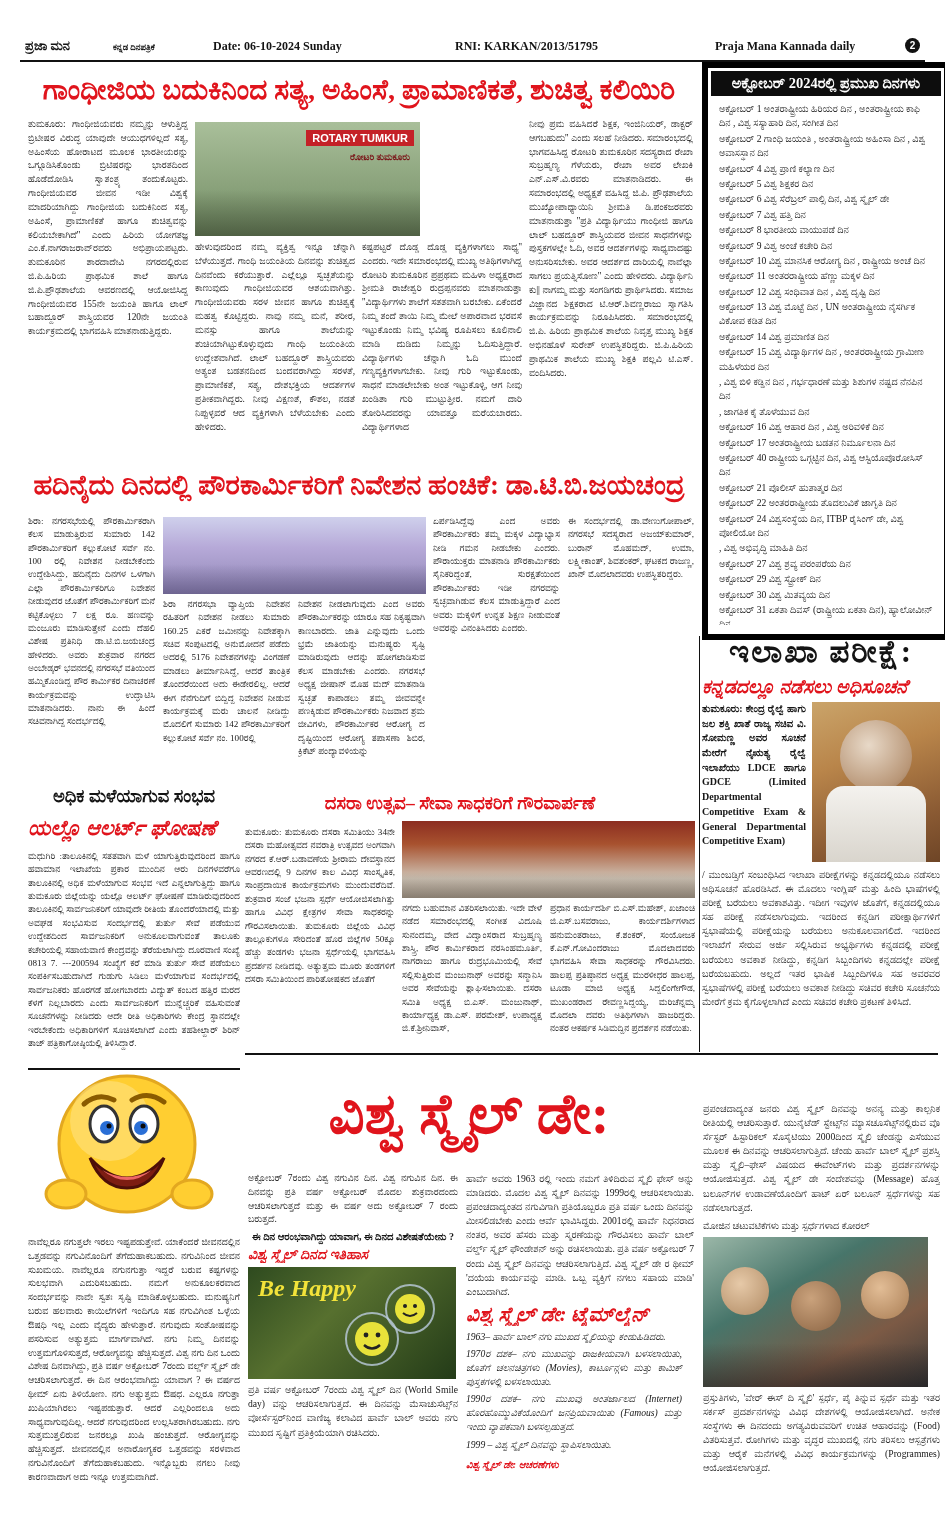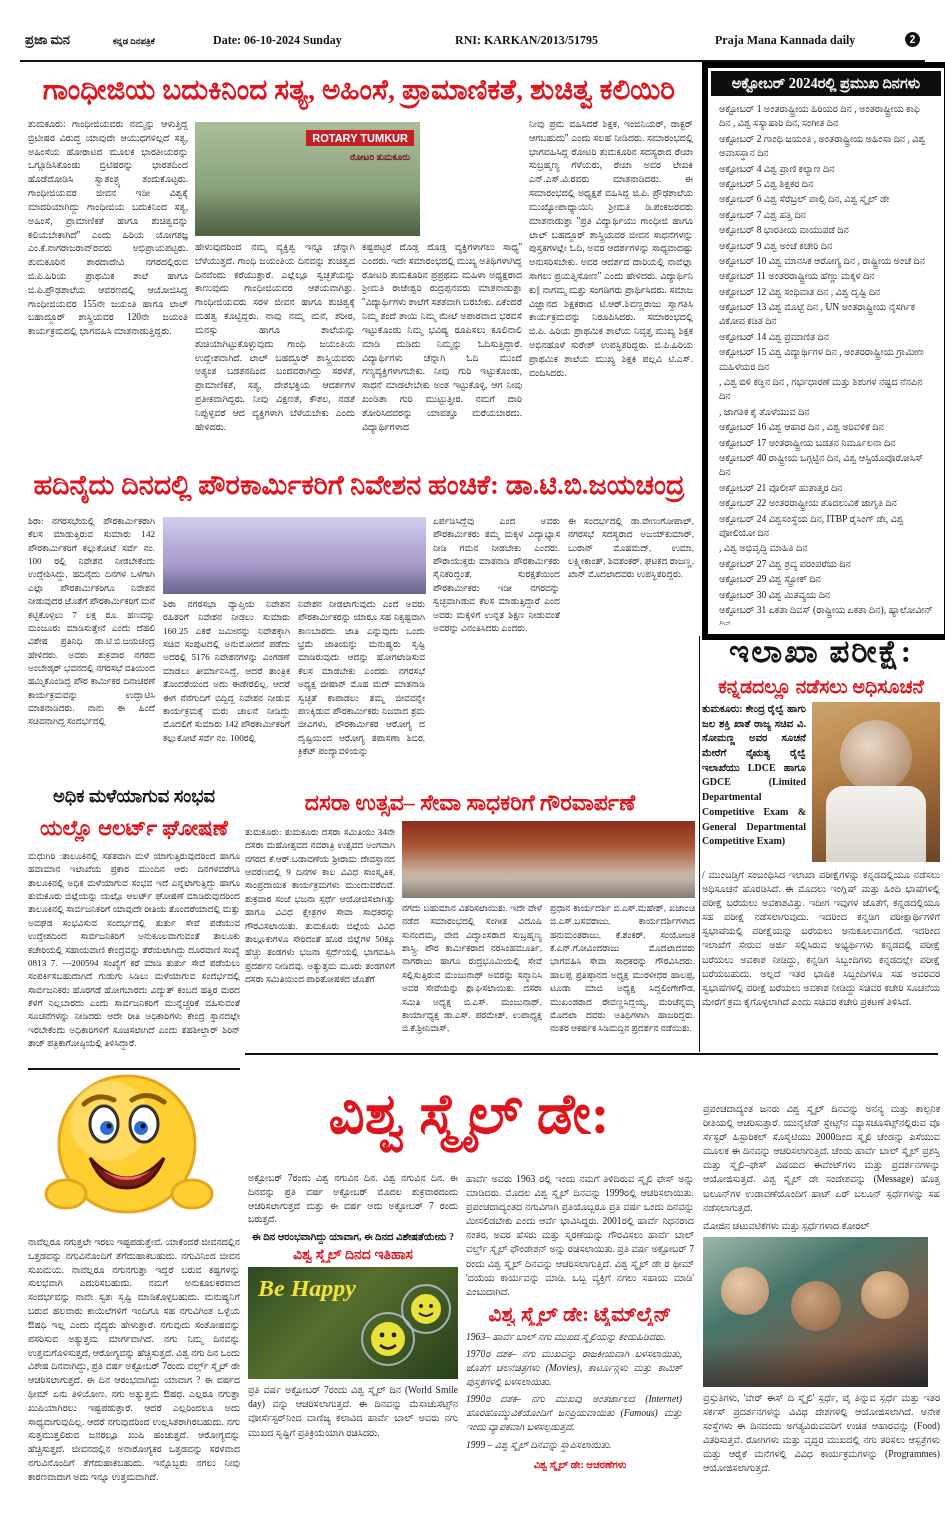--- a/index.html
+++ b/index.html
@@ -4,21 +4,21 @@
 <style>
   html,body{margin:0;padding:0;background:#e9e9e9;}
   #page{position:relative;width:945px;height:1523px;background:#ffffff;margin:0 auto;overflow:hidden;
         font-family:"Liberation Serif",serif;color:#141414;}
   .abs{position:absolute;}
   .body-text{font-size:9.4px;line-height:1.47;text-align:justify;overflow:hidden;color:#161616;}
   .body-text.sm{font-size:9.1px;}
   .headline{font-weight:bold;color:#e0141c;text-align:center;overflow:hidden;white-space:nowrap;}
   .blackline{background:#111;}
   .photo{overflow:hidden;}
-  .subhead-red{font-weight:bold;color:#e0141c;text-align:center;overflow:hidden;}
+  .subhead-red{font-weight:bold;color:#e0141c;overflow:hidden;font-style:italic;}
   .flowcol > *{margin:0 0 4px 0;}
   .tl-line{margin:0 12px 3px 0;font-style:italic;}
   .sidebar-box{border:6px solid #000000;background:#fff;}
   .sidebar-title{background:#0d0d0d;color:#ffffff;font-weight:bold;font-size:14.5px;text-align:center;
                  padding:4px 2px;margin:3px;overflow:hidden;white-space:nowrap;}
   .sidebar-list{padding:3px 11px;font-size:9.6px;line-height:1.5;font-weight:500;overflow:hidden;}
   .sidebar-list .list-line{margin-bottom:1px;}
   .hdr-text{font-size:12px;font-weight:bold;white-space:nowrap;overflow:hidden;}
   .pgbadge{width:15px;height:15px;border-radius:50%;background:#111;color:#fff;font-size:10px;font-weight:bold;
            text-align:center;line-height:15px;font-family:"Liberation Sans",sans-serif;}
@@ -28,21 +28,21 @@
   .behappy-text{font-style:italic;font-weight:bold;color:#f3e33a;font-size:24px;line-height:1.1;
            font-family:"Liberation Serif",serif;position:absolute;left:10px;top:8px;}
   .q-bold{font-weight:bold;font-size:10px;text-align:center;}
   .exam-eng{font-weight:bold;}
 </style>
 </head>
 <body>
 
 <div id="page">
 
-  <div class="abs" style="left:25px;top:32px;width:900px;height:18px;">
+  <div class="abs" style="left:25px;top:38px;width:900px;height:18px;">
     <span class="abs hdr-text" style="left:0;top:0;font-size:13px;">ಪ್ರಜಾ ಮನ</span>
     <span class="abs hdr-text" style="left:88px;top:4px;font-size:8.5px;font-weight:bold;">ಕನ್ನಡ ದಿನಪತ್ರಿಕೆ</span>
     <span class="abs hdr-text" style="left:188px;top:1px;">Date: 06-10-2024 Sunday</span>
     <span class="abs hdr-text" style="left:430px;top:1px;">RNI: KARKAN/2013/51795</span>
     <span class="abs hdr-text" style="left:690px;top:1px;">Praja Mana Kannada daily</span>
     <span class="abs pgbadge" style="left:880px;top:0px;">2</span>
   </div>
   <div class="abs blackline" style="left:20px;top:60px;width:905px;height:2px;"></div>
 
   <div class="abs photo" style="left:195px;top:122px;width:225px;height:114px;background:linear-gradient(180deg,#a9bf9a 0%,#8ba37c 55%,#6f8a62 100%);">
@@ -68,21 +68,21 @@
   <div class="abs body-text sm" style="left:163px;top:598px;width:127px;height:192px;">ಶಿರಾ ನಗರಸಭಾ ವ್ಯಾಪ್ತಿಯ ನಿವೇಶನ ರಹಿತರಿಗೆ ನಿವೇಶನ ನೀಡಲು ಸುಮಾರು 160.25 ಎಕರೆ ಜಮೀನನ್ನು ನಿವೇಶಕ್ಕಾಗಿ ಸಚಿವ ಸಂಪುಟದಲ್ಲಿ ಅನುಮೋದನೆ ಪಡೆದು ಅದರಲ್ಲಿ 5176 ನಿವೇಶನಗಳನ್ನು ವಿಂಗಡಣೆ ಮಾಡಲು ತೀರ್ಮಾನಿಸಿದ್ದೆ, ಆದರೆ ತಾಂತ್ರಿಕ ತೊಂದರೆಯಿಂದ ಅದು ಈಡೇರಲಿಲ್ಲ. ಆದರೆ ಈಗ ನೆನೆಗುದಿಗೆ ಬಿದ್ದಿದ್ದ ನಿವೇಶನ ನೀಡುವ ಕಾರ್ಯಕ್ರಮಕ್ಕೆ ಮರು ಚಾಲನೆ ನೀಡಿದ್ದು ಮೊದಲಿಗೆ ಸುಮಾರು 142 ಪೌರಕಾರ್ಮಿಕರಿಗೆ ಕಲ್ಲುಕೋಟೆ ಸರ್ವೆ ನಂ. 100ರಲ್ಲಿ</div>
   <div class="abs body-text sm" style="left:298px;top:598px;width:127px;height:192px;">ನಿವೇಶನ ನೀಡಲಾಗುವುದು ಎಂದ ಅವರು ಪೌರಕಾರ್ಮಿಕರನ್ನು ಯಾರೂ ಸಹ ನಿಕೃಷ್ಟವಾಗಿ ಕಾಣಬಾರದು. ಜಾತಿ ಎನ್ನುವುದು ಒಂದು ಭ್ರಮೆ ಜಾತಿಯನ್ನು ಮನುಷ್ಯರು ಸೃಷ್ಟಿ ಮಾಡಿರುವುದು ಆದನ್ನು ಹೋಗಲಾಡಿಸುವ ಕೆಲಸ ಮಾಡಬೇಕು ಎಂದರು. ನಗರಸಭೆ ಅಧ್ಯಕ್ಷ ಜೀಷಾನ್ ಮೊಹ ಮದ್ ಮಾತನಾಡಿ ಸ್ವಚ್ಛತೆ ಕಾಪಾಡಲು ತಮ್ಮ ಜೀವವನ್ನೇ ಪಣಕ್ಕಿಡುವ ಪೌರಕಾರ್ಮಿಕರು ನಿಜವಾದ ಶ್ರಮ ಜೀವಿಗಳು, ಪೌರಕಾರ್ಮಿಕರ ಆರೋಗ್ಯ ದ ದೃಷ್ಟಿಯಿಂದ ಆರೋಗ್ಯ ತಪಾಸಣಾ ಶಿಬಿರ, ಕ್ರಿಕೆಟ್ ಪಂದ್ಯಾವಳಿಯನ್ನು</div>
   <div class="abs body-text sm" style="left:433px;top:515px;width:127px;height:275px;">ಏರ್ಪಡಿಸಿದ್ದೆವು ಎಂದ ಅವರು ಪೌರಕಾರ್ಮಿಕರು ತಮ್ಮ ಮಕ್ಕಳ ವಿದ್ಯಾಭ್ಯಾಸ ನೀಡಿ ಗಮನ ನೀಡಬೇಕು ಎಂದರು. ಪೌರಾಯುಕ್ತರು ಮಾತನಾಡಿ ಪೌರಕಾರ್ಮಿಕರು ಸೈನಿಕರಿದ್ದಂತೆ, ಸುರಕ್ಷತೆಯಿಂದ ಪೌರಕಾರ್ಮಿಕರು ಇಡೀ ನಗರವನ್ನು ಸ್ವಚ್ಛವಾಗಿಡುವ ಕೆಲಸ ಮಾಡುತ್ತಿದ್ದಾರೆ ಎಂದ ಅವರು ಮಕ್ಕಳಿಗೆ ಉನ್ನತ ಶಿಕ್ಷಣ ನೀಡುವಂತೆ ಅವರನ್ನು ವಿನಂತಿಸಿದರು ಎಂದರು.</div>
   <div class="abs body-text sm" style="left:568px;top:515px;width:126px;height:275px;">ಈ ಸಂದರ್ಭದಲ್ಲಿ ಡಾ.ವೇಣುಗೋಪಾಲ್, ನಗರಸಭೆ ಸದಸ್ಯರಾದ ಅಜಯ್‌ಕುಮಾರ್, ಬುರಾನ್ ಮೊಹಮದ್, ಉಮಾ, ಲಕ್ಷ್ಮೀಕಾಂತ್, ಶಿವಶಂಕರ್, ಘಟಕದ ರಾಜಣ್ಣ, ಖಾನ್ ಮೊದಲಾದವರು ಉಪಸ್ಥಿತರಿದ್ದರು.</div>
 
   <div class="abs" style="left:28px;top:786px;width:212px;height:24px;font-size:18px;font-weight:bold;text-align:center;white-space:nowrap;overflow:hidden;">ಅಧಿಕ ಮಳೆಯಾಗುವ ಸಂಭವ</div>
   <div class="abs subhead-red" style="left:28px;top:813px;width:212px;height:30px;font-size:21px;line-height:30px;white-space:nowrap;">ಯಲ್ಲೊ ಆಲರ್ಟ್ ಘೋಷಣೆ</div>
   <div class="abs body-text sm" style="left:28px;top:850px;width:212px;height:214px;">ಮಧುಗಿರಿ :ತಾಲೂಕಿನಲ್ಲಿ ಸತತವಾಗಿ ಮಳೆ ಯಾಗುತ್ತಿರುವುದರಿಂದ ಹಾಗೂ ಹವಾಮಾನ ಇಲಾಖೆಯ ಪ್ರಕಾರ ಮುಂದಿನ ಆರು ದಿನಗಳವರೆಗೂ ತಾಲೂಕಿನಲ್ಲಿ ಅಧಿಕ ಮಳೆಯಾಗುವ ಸಂಭವ ಇದೆ ಎನ್ನಲಾಗುತ್ತಿದ್ದು ಹಾಗೂ ತುಮಕೂರು ಜಿಲ್ಲೆಯನ್ನು ಯಲ್ಲೊ ಆಲರ್ಟ್ ಘೋಷಣೆ ಮಾಡಿರುವುದರಿಂದ ತಾಲೂಕಿನಲ್ಲಿ ಸಾರ್ವಜನಿಕರಿಗೆ ಯಾವುದೇ ರೀತಿಯ ತೊಂದರೆಯಾದಲ್ಲಿ ಮತ್ತು ಅವಘಡ ಸಂಭವಿಸುವ ಸಂದರ್ಭದಲ್ಲಿ ತುರ್ತು ಸೇವೆ ಪಡೆಯುವ ಉದ್ದೇಶದಿಂದ ಸಾರ್ವಜನಿಕರಿಗೆ ಅನುಕೂಲವಾಗುವಂತೆ ತಾಲೂಕು ಕಚೇರಿಯಲ್ಲಿ ಸಹಾಯವಾಣಿ ಕೇಂದ್ರವನ್ನು ತೆರೆಯಲಾಗಿದ್ದು ದೂರವಾಣಿ ಸಂಖ್ಯೆ 0813 7. ---200594 ಸಂಖ್ಯೆಗೆ ಕರೆ ಮಾಡಿ ತುರ್ತು ಸೇವೆ ಪಡೆಯಲು ಸಂಪರ್ಕಿಸಬಹುದಾಗಿದೆ ಗುಡುಗು ಸಿಡಿಲು ಮಳೆಯಾಗುವ ಸಂದರ್ಭದಲ್ಲಿ ಸಾರ್ವಜನಿಕರು ಹೊರಗಡೆ ಹೋಗಬಾರದು ವಿದ್ಯುತ್ ಕಂಬದ ಹತ್ತಿರ ಮರದ ಕೆಳಗೆ ನಿಲ್ಲಬಾರದು ಎಂದು ಸಾರ್ವಜನಿಕರಿಗೆ ಮುನ್ನೆಚ್ಚರಿಕೆ ವಹಿಸುವಂತೆ ಸೂಚನೆಗಳನ್ನು ನೀಡಿದರು ಆದೇ ರೀತಿ ಅಧಿಕಾರಿಗಳು ಕೇಂದ್ರ ಸ್ಥಾನದಲ್ಲೇ ಇರಬೇಕೆಂದು ಅಧಿಕಾರಿಗಳಿಗೆ ಸೂಚಿಸಲಾಗಿದೆ ಎಂದು ತಹಶೀಲ್ದಾರ್ ಶಿರಿನ್ ತಾಜ್ ಪತ್ರಿಕಾಗೋಷ್ಠಿಯಲ್ಲಿ ತಿಳಿಸಿದ್ದಾರೆ.</div>
   <div class="abs blackline" style="left:28px;top:1068px;width:212px;height:1.5px;"></div>
 
-  <div class="abs headline" style="left:245px;top:787px;width:450px;height:32px;font-size:22px;line-height:32px;">ದಸರಾ ಉತ್ಸವ– ಸೇವಾ ಸಾಧಕರಿಗೆ ಗೌರವಾರ್ಪಣೆ</div>
+  <div class="abs headline" style="left:235px;top:787px;width:450px;height:32px;font-size:18px;line-height:32px;">ದಸರಾ ಉತ್ಸವ– ಸೇವಾ ಸಾಧಕರಿಗೆ ಗೌರವಾರ್ಪಣೆ</div>
 
   <div class="abs photo" style="left:402px;top:821px;width:293px;height:77px;background:linear-gradient(180deg,#8c2d20 0%,#a8522f 30%,#cfc4b6 75%,#b7ab9d 100%);">
     <div class="abs" style="left:0;bottom:0;width:100%;height:26px;background:linear-gradient(0deg,rgba(50,40,30,.35),rgba(50,40,30,0));"></div>
   </div>
 
   <div class="abs body-text sm" style="left:245px;top:826px;width:150px;height:236px;">ತುಮಕೂರು: ತುಮಕೂರು ದಸರಾ ಸಮಿತಿಯು 34ನೇ ದಸರಾ ಮಹೋತ್ಸವದ ನವರಾತ್ರಿ ಉತ್ಸವದ ಅಂಗವಾಗಿ ನಗರದ ಕೆ.ಆರ್.ಬಡಾವಣೆಯ ಶ್ರೀರಾಮ ದೇವಸ್ಥಾನದ ಆವರಣದಲ್ಲಿ 9 ದಿನಗಳ ಕಾಲ ವಿವಿಧ ಸಾಂಸ್ಕೃತಿಕ, ಸಾಂಪ್ರದಾಯಿಕ ಕಾರ್ಯಕ್ರಮಗಳು ಮುಂದುವರೆದಿವೆ. ಶುಕ್ರವಾರ ಸಂಜೆ ಭಜನಾ ಸ್ಪರ್ಧೆ ಆಯೋಜಿಸಲಾಗಿತ್ತು ಹಾಗೂ ವಿವಿಧ ಕ್ಷೇತ್ರಗಳ ಸೇವಾ ಸಾಧಕರನ್ನು ಗೌರವಿಸಲಾಯಿತು. ತುಮಕೂರು ಜಿಲ್ಲೆಯ ವಿವಿಧ ತಾಲ್ಲೂಕುಗಳೂ ಸೇರಿದಂತೆ ಹೊರ ಜಿಲ್ಲೆಗಳ 50ಕ್ಕೂ ಹೆಚ್ಚು ತಂಡಗಳು ಭಜನಾ ಸ್ಪರ್ಧೆಯಲ್ಲಿ ಭಾಗವಹಿಸಿ ಪ್ರದರ್ಶನ ನೀಡಿದವು. ಅತ್ಯುತ್ತಮ ಮೂರು ತಂಡಗಳಿಗೆ ದಸರಾ ಸಮಿತಿಯಿಂದ ಪಾರಿತೋಷಕದ ಜೊತೆಗೆ</div>
   <div class="abs body-text sm" style="left:402px;top:902px;width:140px;height:160px;">ನಗದು ಬಹುಮಾನ ವಿತರಿಸಲಾಯಿತು. ಇದೇ ವೇಳೆ ನಡೆದ ಸಮಾರಂಭದಲ್ಲಿ ಸಂಗೀತ ವಿದೂಷಿ ಸುನಂದಮ್ಮ, ವೇದ ವಿದ್ವಾಂಸರಾದ ಸುಬ್ರಹ್ಮಣ್ಯ ಶಾಸ್ತ್ರಿ, ಪೌರ ಕಾರ್ಮಿಕರಾದ ನರಸಿಂಹಮೂರ್ತಿ, ನಾಗರಾಜು ಹಾಗೂ ರುದ್ರಭೂಮಿಯಲ್ಲಿ ಸೇವೆ ಸಲ್ಲಿಸುತ್ತಿರುವ ಮಂಜುನಾಥ್ ಅವರನ್ನು ಸನ್ಮಾನಿಸಿ ಅವರ ಸೇವೆಯನ್ನು ಶ್ಲಾಘಿಸಲಾಯಿತು. ದಸರಾ ಸಮಿತಿ ಅಧ್ಯಕ್ಷ ಬಿ.ಎಸ್. ಮಂಜುನಾಥ್, ಕಾರ್ಯಾಧ್ಯಕ್ಷ ಡಾ.ಎಸ್. ಪರಮೇಶ್, ಉಪಾಧ್ಯಕ್ಷ ಜಿ.ಕೆ.ಶ್ರೀನಿವಾಸ್,</div>
   <div class="abs body-text sm" style="left:550px;top:902px;width:145px;height:160px;">ಪ್ರಧಾನ ಕಾರ್ಯದರ್ಶಿ ಬಿ.ಎಸ್.ಮಹೇಶ್, ಖಜಾಂಚಿ ಜಿ.ಎಸ್.ಬಸವರಾಜು, ಕಾರ್ಯದರ್ಶಿಗಳಾದ ಹನುಮಂತರಾಜು, ಕೆ.ಶಂಕರ್, ಸಂಯೋಜಕ ಕೆ.ಎನ್.ಗೋವಿಂದರಾಜು ಮೊದಲಾದವರು ಭಾಗವಹಿಸಿ ಸೇವಾ ಸಾಧಕರನ್ನು ಗೌರವಿಸಿದರು. ಹಾಲಪ್ಪ ಪ್ರತಿಷ್ಠಾನದ ಅಧ್ಯಕ್ಷ ಮುರಳೀಧರ ಹಾಲಪ್ಪ, ಟೂಡಾ ಮಾಜಿ ಅಧ್ಯಕ್ಷ ಸಿದ್ದಲಿಂಗೇಗೌಡ, ಮುಖಂಡರಾದ ರೇವಣ್ಣಸಿದ್ದಯ್ಯ, ಮರಿಚೆನ್ನಮ್ಮ ಮೊದಲಾ ದವರು ಅತಿಥಿಗಳಾಗಿ ಹಾಜರಿದ್ದರು. ನಂತರ ಆಕರ್ಷಕ ಸಿಡಿಮದ್ದಿನ ಪ್ರದರ್ಶನ ನಡೆಯಿತು.</div>
 
   <div class="abs blackline" style="left:699px;top:636px;width:1px;height:416px;"></div>
@@ -150,21 +150,21 @@
   </svg>
 
   <div class="abs headline" style="left:248px;top:1068px;width:442px;height:96px;font-size:56px;line-height:92px;">ವಿಶ್ವ ಸ್ಮೈಲ್ ಡೇ:</div>
 
   <div class="abs body-text" style="left:28px;top:1236px;width:212px;height:252px;font-size:9.4px;">ನಾವೆಲ್ಲರೂ ನಗುತ್ತಲೇ ಇರಲು ಇಷ್ಟಪಡುತ್ತೇವೆ. ಯಾಕೆಂದರೆ ಜೀವನದಲ್ಲಿನ ಒತ್ತಡವನ್ನು ನಗುವಿನೊಂದಿಗೆ ತೆಗೆದುಹಾಕಬಹುದು. ನಗುವಿನಿಂದ ಜೀವನ ಸುಖಮಯ. ನಾವೆಲ್ಲರೂ ನಗುನಗುತ್ತಾ ಇದ್ದರೆ ಬರುವ ಕಷ್ಟಗಳನ್ನು ಸುಲಭವಾಗಿ ಎದುರಿಸಬಹುದು. ನಮಗೆ ಅನುಕೂಲಕರವಾದ ಸಂದರ್ಭವನ್ನು ನಾವೇ ಸ್ವತಃ ಸೃಷ್ಟಿ ಮಾಡಿಕೊಳ್ಳಬಹುದು. ಮನುಷ್ಯನಿಗೆ ಬರುವ ಹಲವಾರು ಕಾಯಿಲೆಗಳಿಗೆ ಇಂದಿಗೂ ಸಹ ನಗುವಿಗಿಂತ ಒಳ್ಳೆಯ ಔಷಧಿ ಇಲ್ಲ ಎಂದು ವೈದ್ಯರು ಹೇಳುತ್ತಾರೆ. ನಗುವುದು ಸಂತೋಷವನ್ನು ಪಸರಿಸುವ ಅತ್ಯುತ್ತಮ ಮಾರ್ಗವಾಗಿದೆ. ನಗು ನಿಮ್ಮ ದಿನವನ್ನು ಉತ್ತಮಗೊಳಿಸುತ್ತದೆ, ಆರೋಗ್ಯವನ್ನು ಹೆಚ್ಚಿಸುತ್ತದೆ. ವಿಶ್ವ ನಗು ದಿನ ಒಂದು ವಿಶೇಷ ದಿನವಾಗಿದ್ದು, ಪ್ರತಿ ವರ್ಷ ಅಕ್ಟೋಬರ್ 7ರಂದು ವರ್ಲ್ಡ್ ಸ್ಮೈಲ್ ಡೇ ಆಚರಿಸಲಾಗುತ್ತದೆ. ಈ ದಿನ ಆರಂಭವಾಗಿದ್ದು ಯಾವಾಗ ? ಈ ವರ್ಷದ ಥೀಮ್ ಏನು ತಿಳಿಯೋಣ. ನಗು ಅತ್ಯುತ್ತಮ ಔಷಧ. ಎಲ್ಲರೂ ನಗುತ್ತಾ ಖುಷಿಯಾಗಿರಲು ಇಷ್ಟಪಡುತ್ತಾರೆ. ಆದರೆ ಎಲ್ಲರಿಂದಲೂ ಅದು ಸಾಧ್ಯವಾಗುವುದಿಲ್ಲ. ಆದರೆ ನಗುವುದರಿಂದ ಉಲ್ಲಸಿತರಾಗಿರಬಹುದು. ನಗು ಸುತ್ತಮುತ್ತಲಿರುವ ಜನರಲ್ಲೂ ಖುಷಿ ಹಂಚುತ್ತದೆ. ಆರೋಗ್ಯವನ್ನು ಹೆಚ್ಚಿಸುತ್ತದೆ. ಜೀವನದಲ್ಲಿನ ಅನಾರೋಗ್ಯಕರ ಒತ್ತಡವನ್ನು ಸರಳವಾದ ನಗುವಿನೊಂದಿಗೆ ತೆಗೆದುಹಾಕಬಹುದು. ಇನ್ನೊಬ್ಬರು ನಗಲು ನೀವು ಕಾರಣವಾದಾಗ ಅದು ಇನ್ನೂ ಉತ್ತಮವಾಗಿದೆ.</div>
 
   <div class="abs flowcol" style="left:248px;top:1172px;width:210px;height:318px;overflow:hidden;">
     <div class="body-text" style="font-size:9.4px;">ಅಕ್ಟೋಬರ್ 7ರಂದು ವಿಶ್ವ ನಗುವಿನ ದಿನ. ವಿಶ್ವ ನಗುವಿನ ದಿನ. ಈ ದಿನವನ್ನು ಪ್ರತಿ ವರ್ಷ ಅಕ್ಟೋಬರ್ ಮೊದಲ ಶುಕ್ರವಾರದಂದು ಆಚರಿಸಲಾಗುತ್ತದೆ ಮತ್ತು ಈ ವರ್ಷ ಅದು ಅಕ್ಟೋಬರ್ 7 ರಂದು ಬರುತ್ತದೆ.</div>
     <div class="q-bold">ಈ ದಿನ ಆರಂಭವಾಗಿದ್ದು ಯಾವಾಗ, ಈ ದಿನದ ವಿಶೇಷತೆಯೇನು ?</div>
     <div class="subhead-red" style="font-size:14px;">ವಿಶ್ವ ಸ್ಮೈಲ್ ದಿನದ ಇತಿಹಾಸ</div>
-    <div class="photo" style="position:relative;width:208px;height:112px;background:linear-gradient(135deg,#2e4a1f 0%,#57702f 40%,#233b18 100%);padding-left:16px;">
+    <div class="photo" style="position:relative;width:208px;height:112px;background:linear-gradient(135deg,#2e4a1f 0%,#57702f 40%,#233b18 100%);">
       <span class="behappy-text">Be Happy</span>
       <svg style="position:absolute;right:14px;top:14px;" width="110" height="86" viewBox="0 0 110 86">
         <circle cx="78" cy="28" r="24" fill="none" stroke="#bcd" stroke-width="2" opacity="0.8"></circle>
         <circle cx="40" cy="58" r="26" fill="none" stroke="#bcd" stroke-width="2" opacity="0.8"></circle>
         <circle cx="78" cy="28" r="15" fill="#e8e23a"></circle>
         <circle cx="73" cy="25" r="2" fill="#222"></circle>
           <circle cx="83" cy="25" r="2" fill="#222"></circle>
         <path d="M71 32 Q78 38 85 32" fill="none" stroke="#222" stroke-width="2"></path>
         <circle cx="40" cy="58" r="17" fill="#e8e23a"></circle>
         <circle cx="34" cy="54" r="2.4" fill="#222"></circle>

